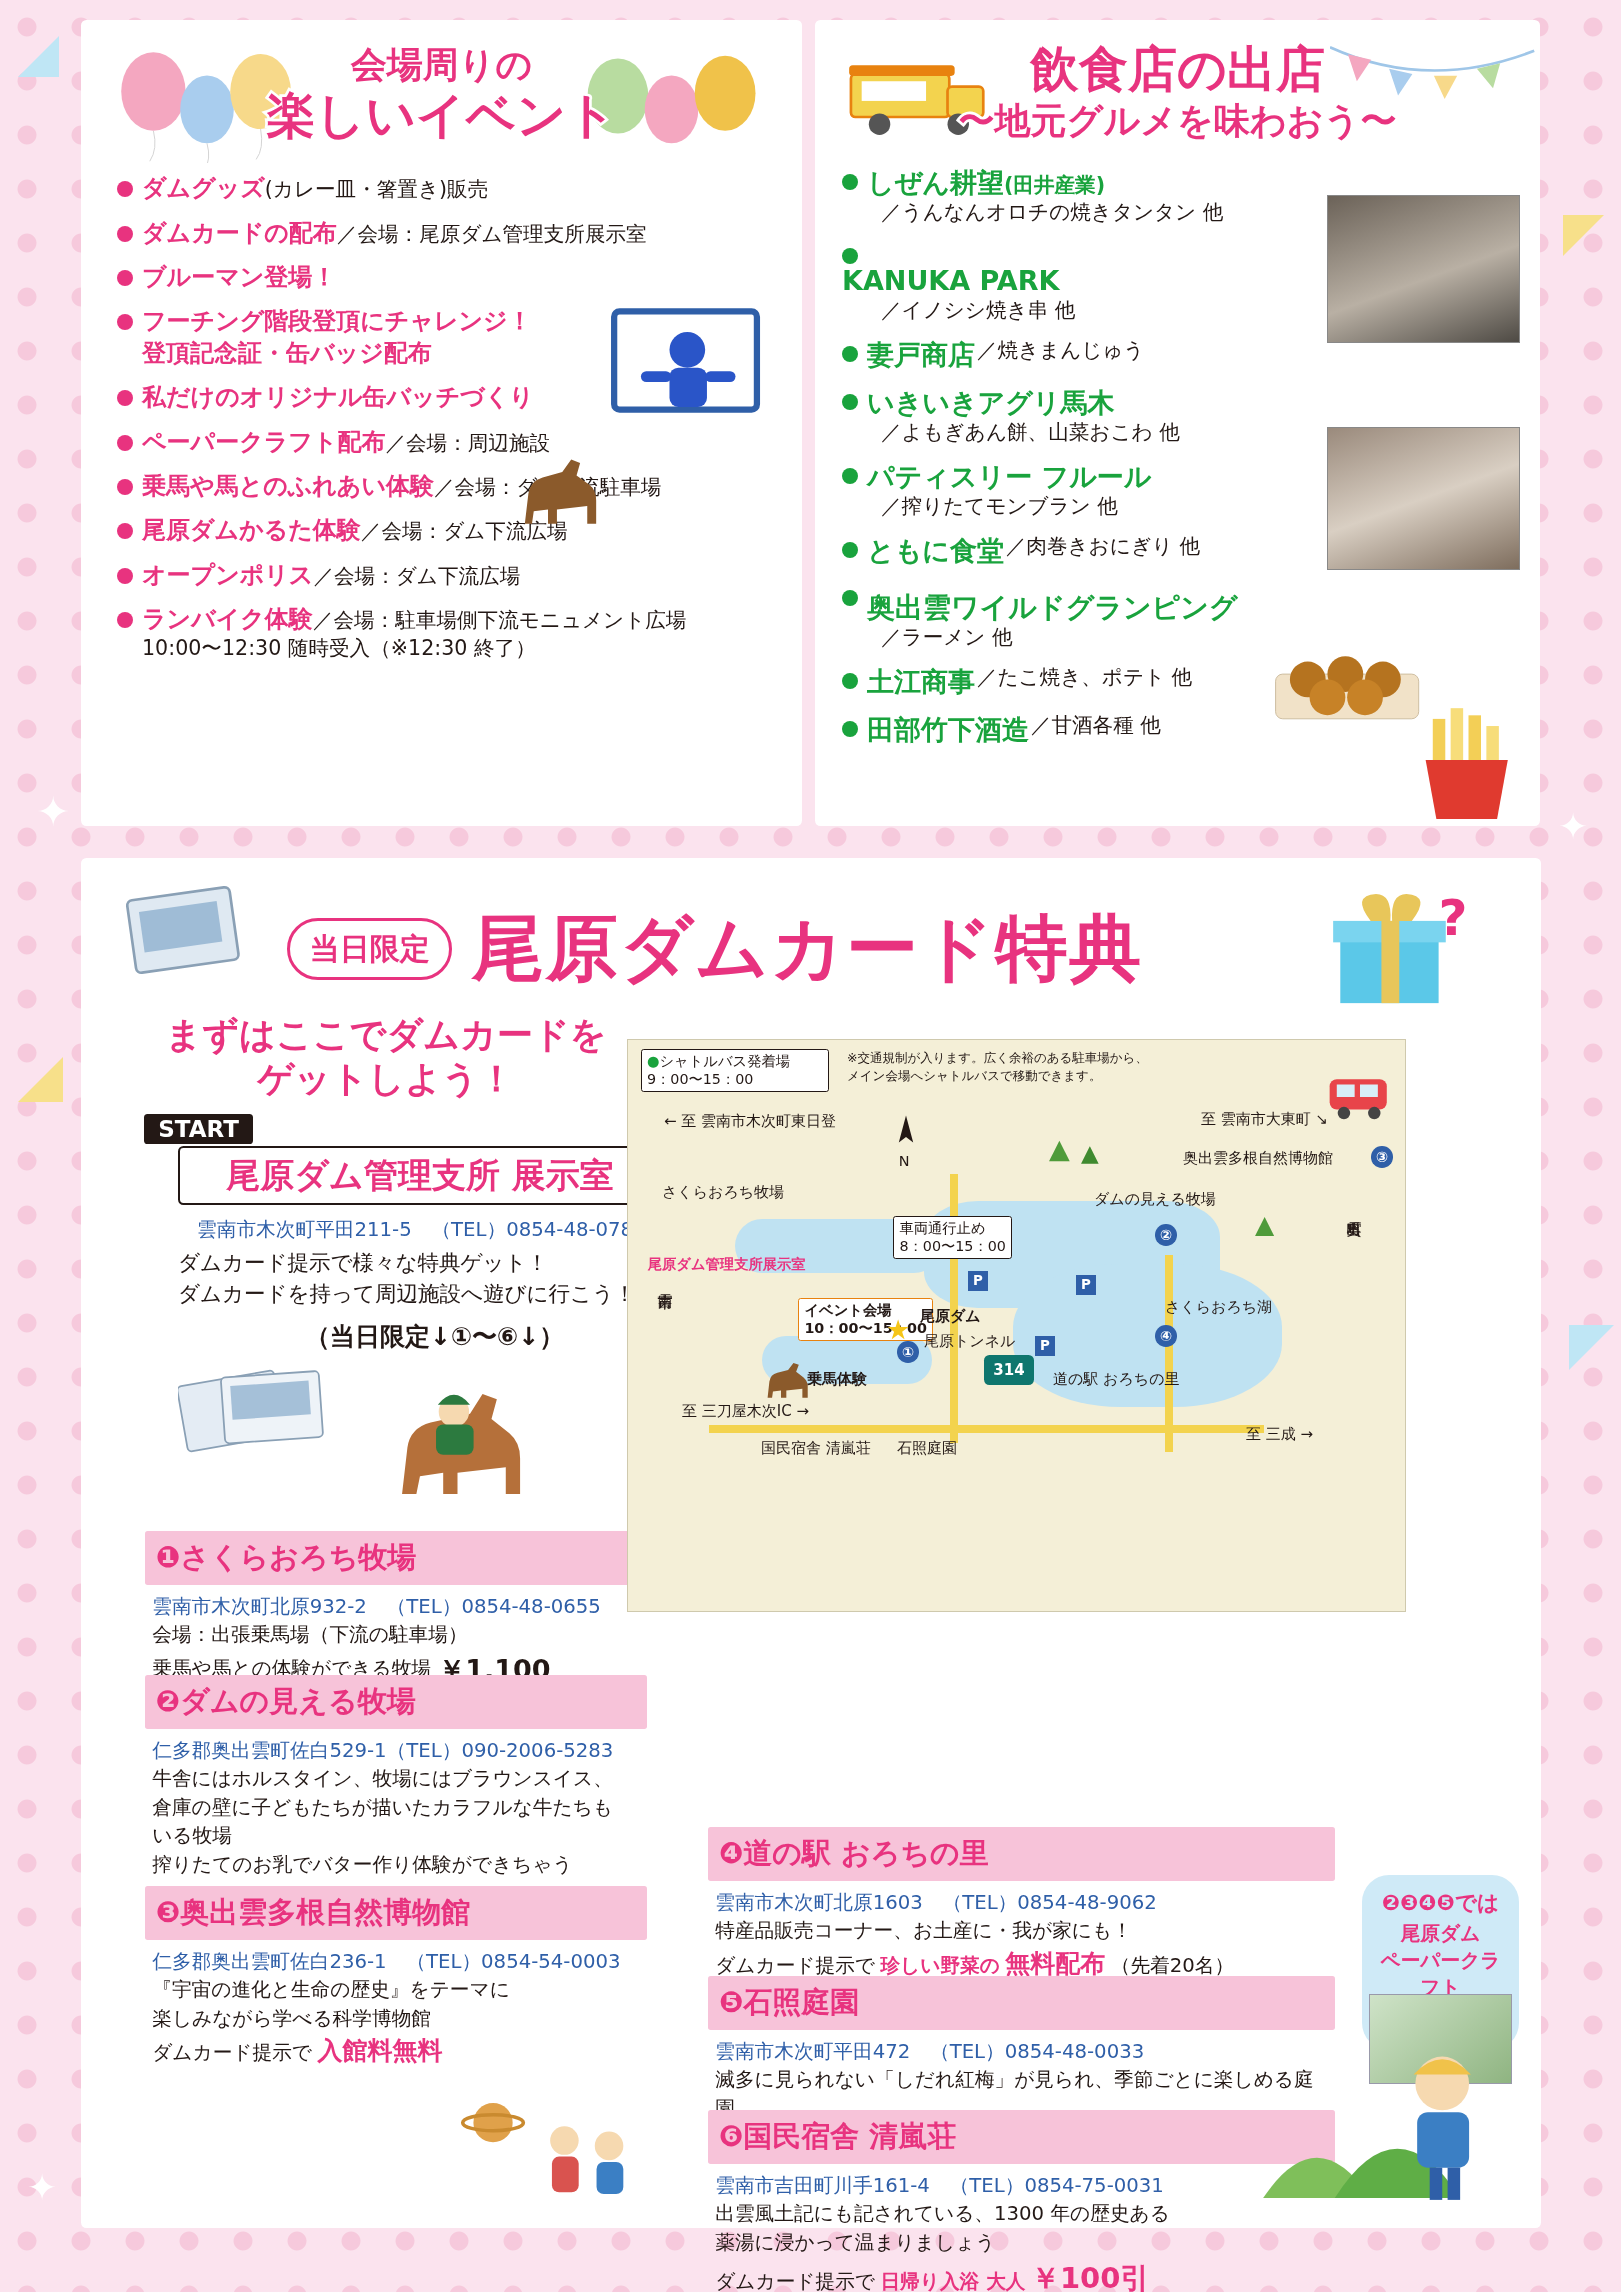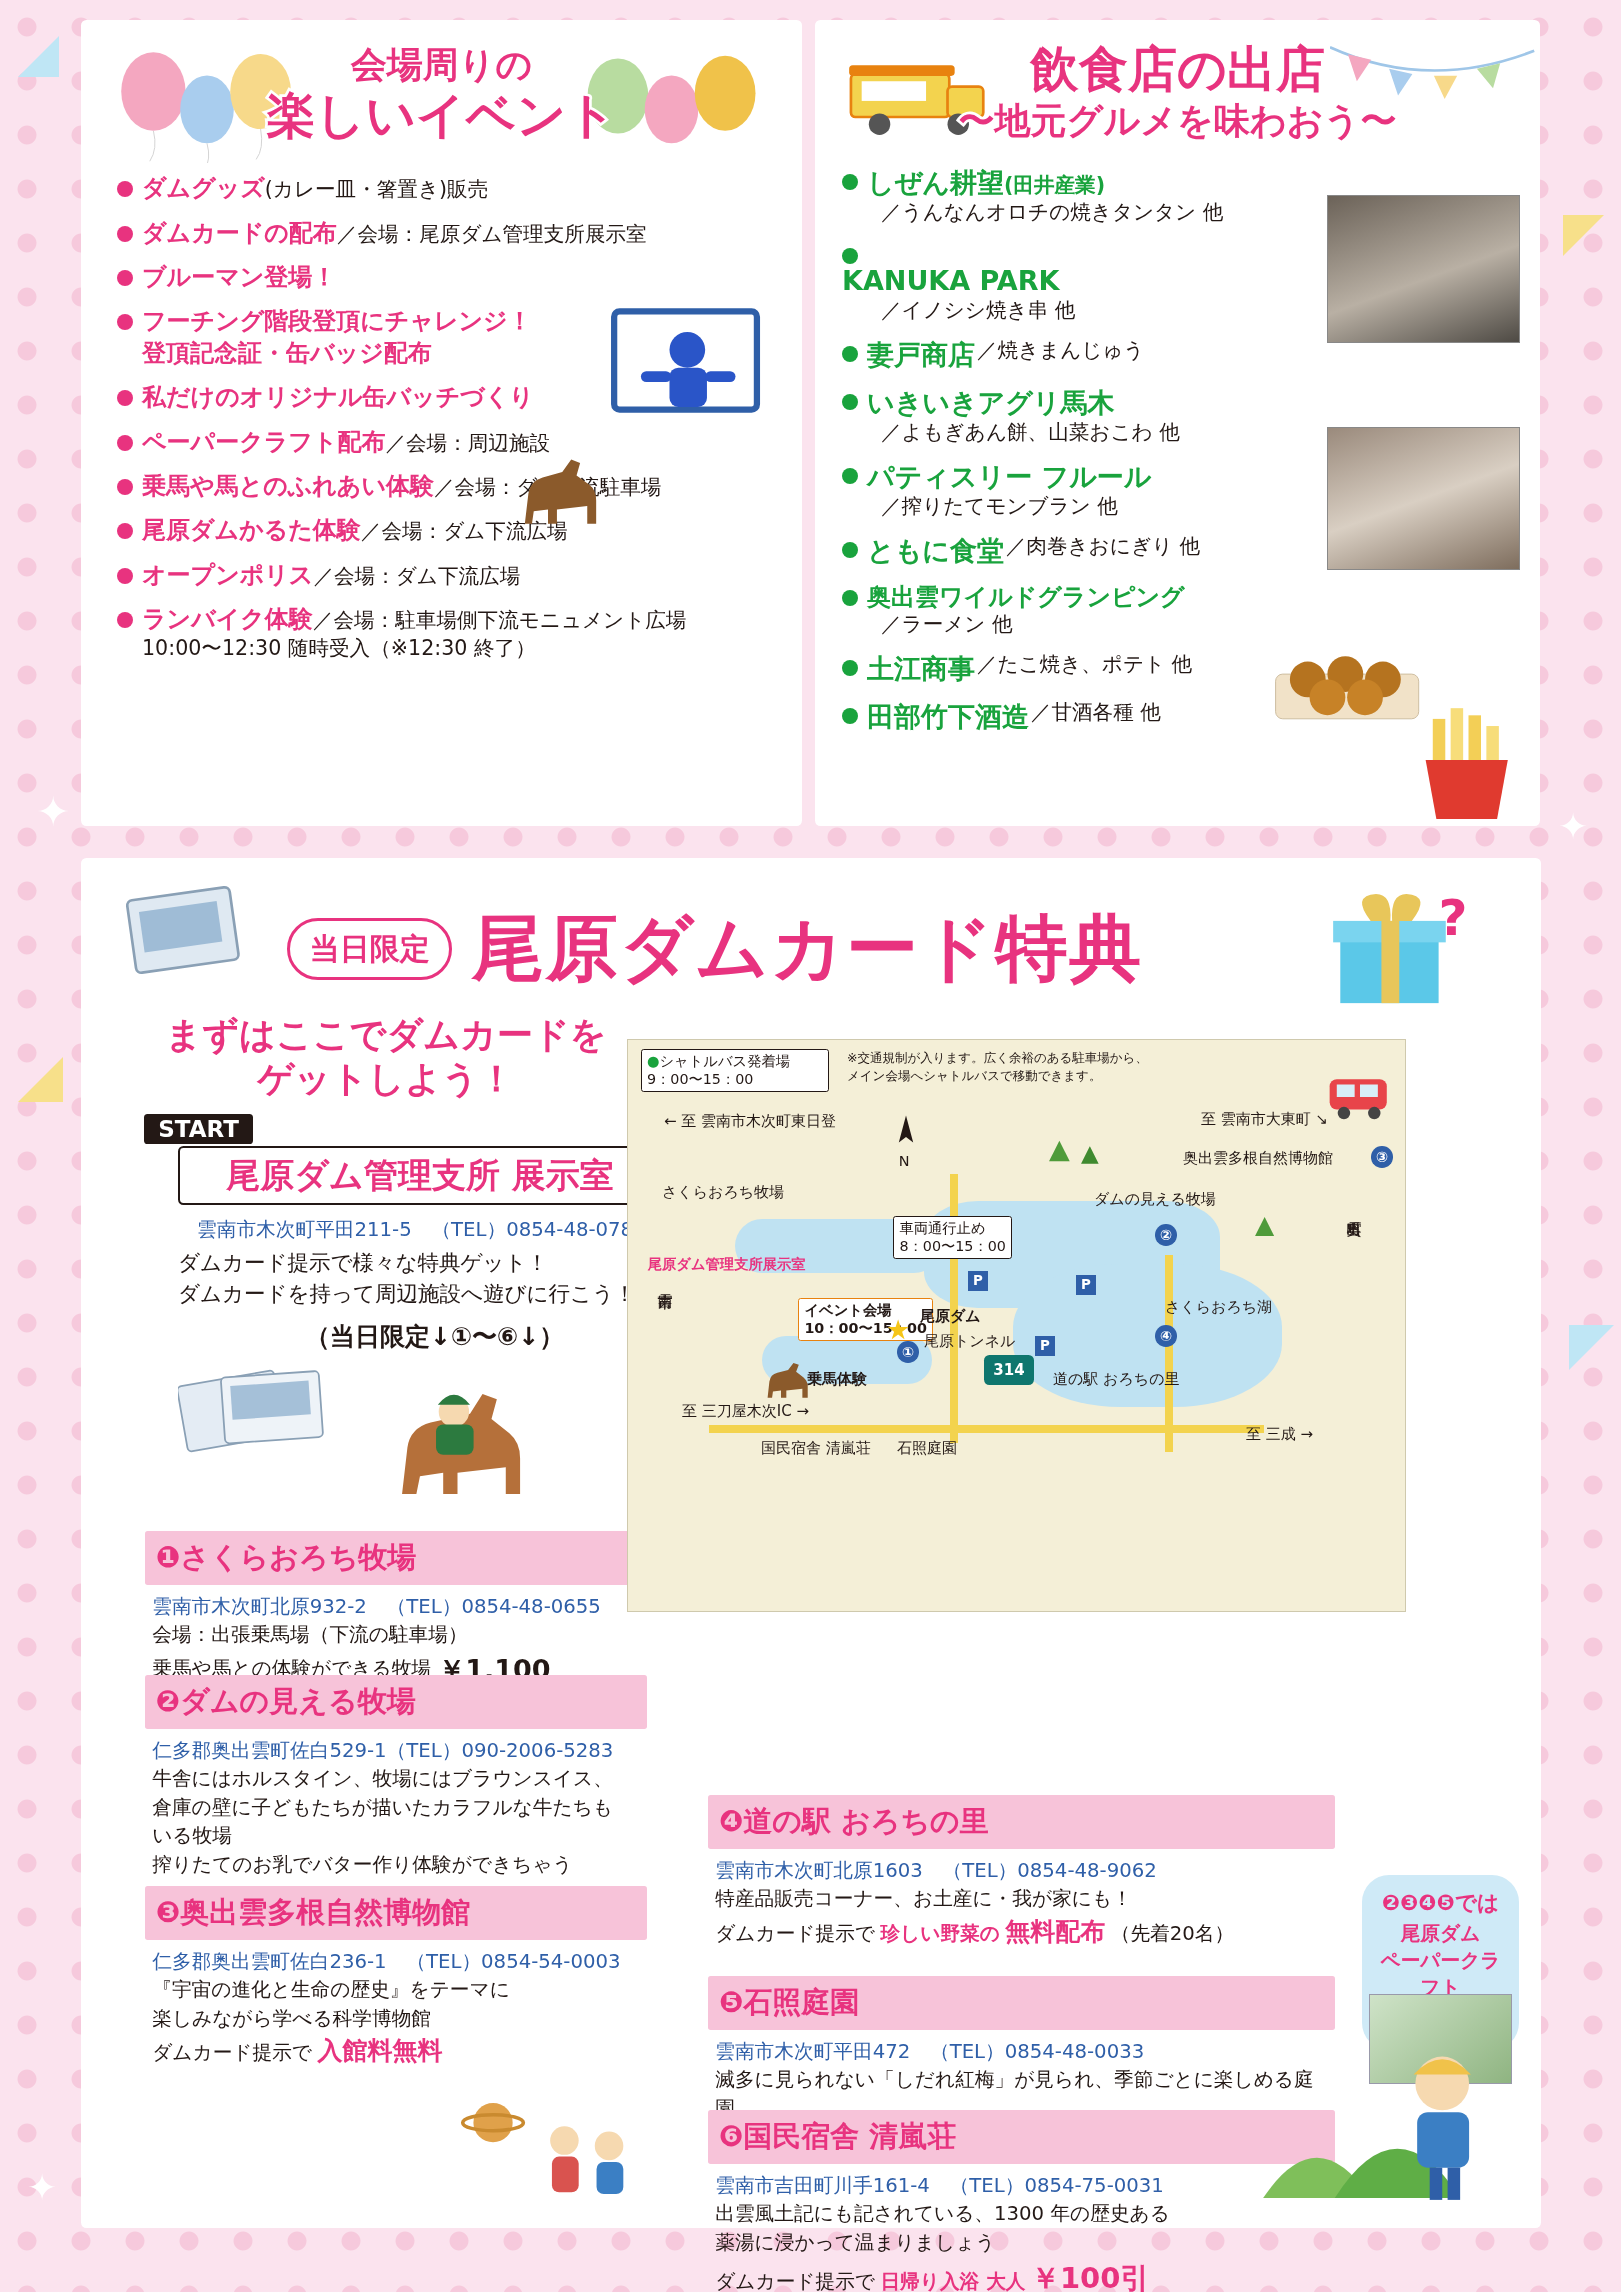--- a/index.html
+++ b/index.html
@@ -251,21 +251,21 @@
     <li class="li" style="display:block;">
       <div style="display:flex;">
           <span class="dot dot-green"></span>
         <span class="t-green" style="font-size:27px;">ともに食堂</span>
           <span class="t-black small" style="margin-left:1.8px;">／肉巻きおにぎり 他</span>
         </div>
     </li>
     <li class="li" style="display:block;">
       <div style="display:flex;">
           <span class="dot dot-green"></span>
-        <span class="t-green" style="font-size:24px;">奥出雲ワイルドグランピング</span>
+        <span class="t-green" style="font-size:28px;margin-top:8px;">奥出雲ワイルドグランピング</span>
         </div>
       <div class="t-black small" style="margin-left:39px;">／ラーメン 他</div>
     </li>
     <li class="li" style="display:block;">
       <div style="display:flex;">
           <span class="dot dot-green"></span>
         <span class="t-green" style="font-size:27px;">土江商事</span>
           <span class="t-black small" style="margin-left:1.8px;">／たこ焼き、ポテト 他</span>
         </div>
     </li>
@@ -380,21 +380,21 @@
       <div class="blue">仁多郡奥出雲町佐白236-1　（TEL）0854-54-0003</div>
       <div>『宇宙の進化と生命の歴史』をテーマに</div>
       <div>楽しみながら学べる科学博物館</div>
       <div style="display:flex;align-items:baseline;gap:5.4px;">
         <span>ダムカード提示で </span>
         <span class="pinkb" style="font-size:25px;">入館料無料</span>
       </div>
     </div>
   </div>
 
-  <div style="position:absolute;left:627px;top:937px;width:627px;">
+  <div style="position:absolute;left:627px;top:969px;width:627px;">
     <div class="sec-head"><span>❹</span><span>道の駅 おろちの里</span></div>
     <div class="sec-body">
       <div class="blue">雲南市木次町北原1603　（TEL）0854-48-9062</div>
       <div>特産品販売コーナー、お土産に・我が家にも！</div>
       <div style="display:flex;align-items:baseline;gap:5.4px;">
         <span>ダムカード提示で </span>
         <span class="pinkb">珍しい野菜の </span>
         <span class="pinkb" style="font-size:25px;">無料配布</span>
         <span>（先着20名）</span>
       </div>

